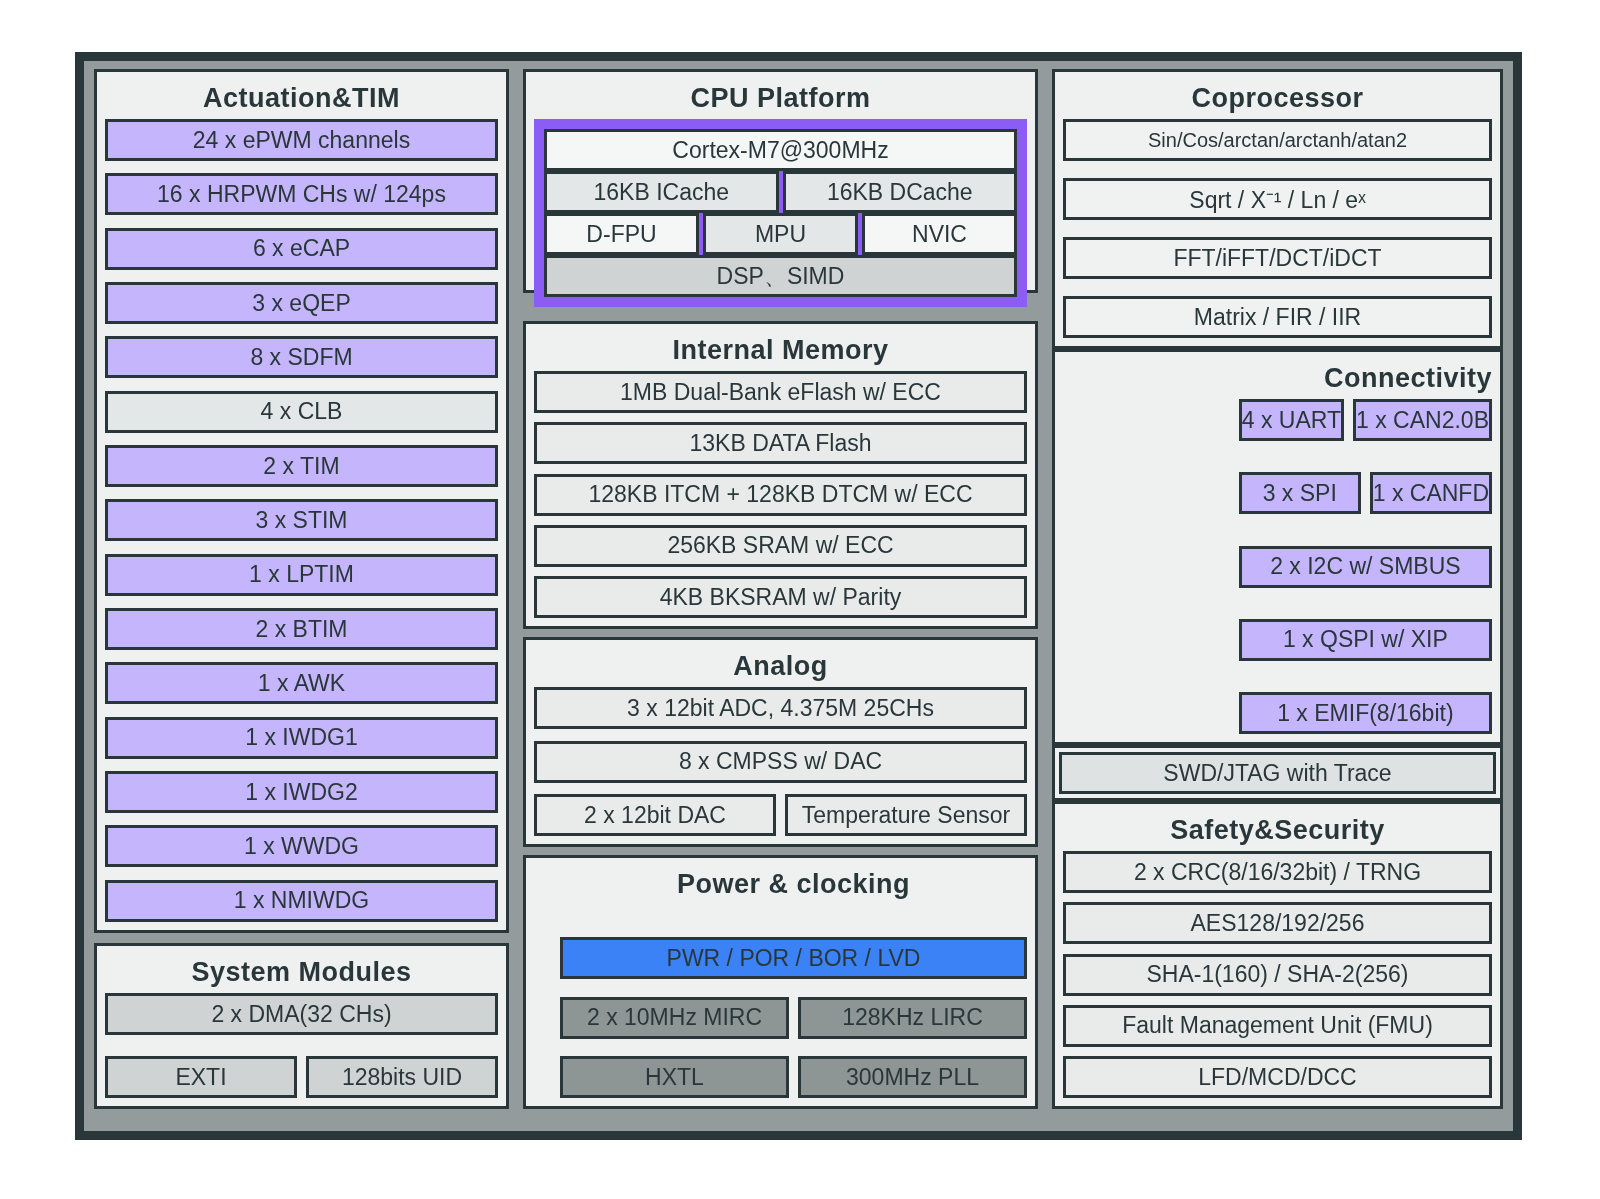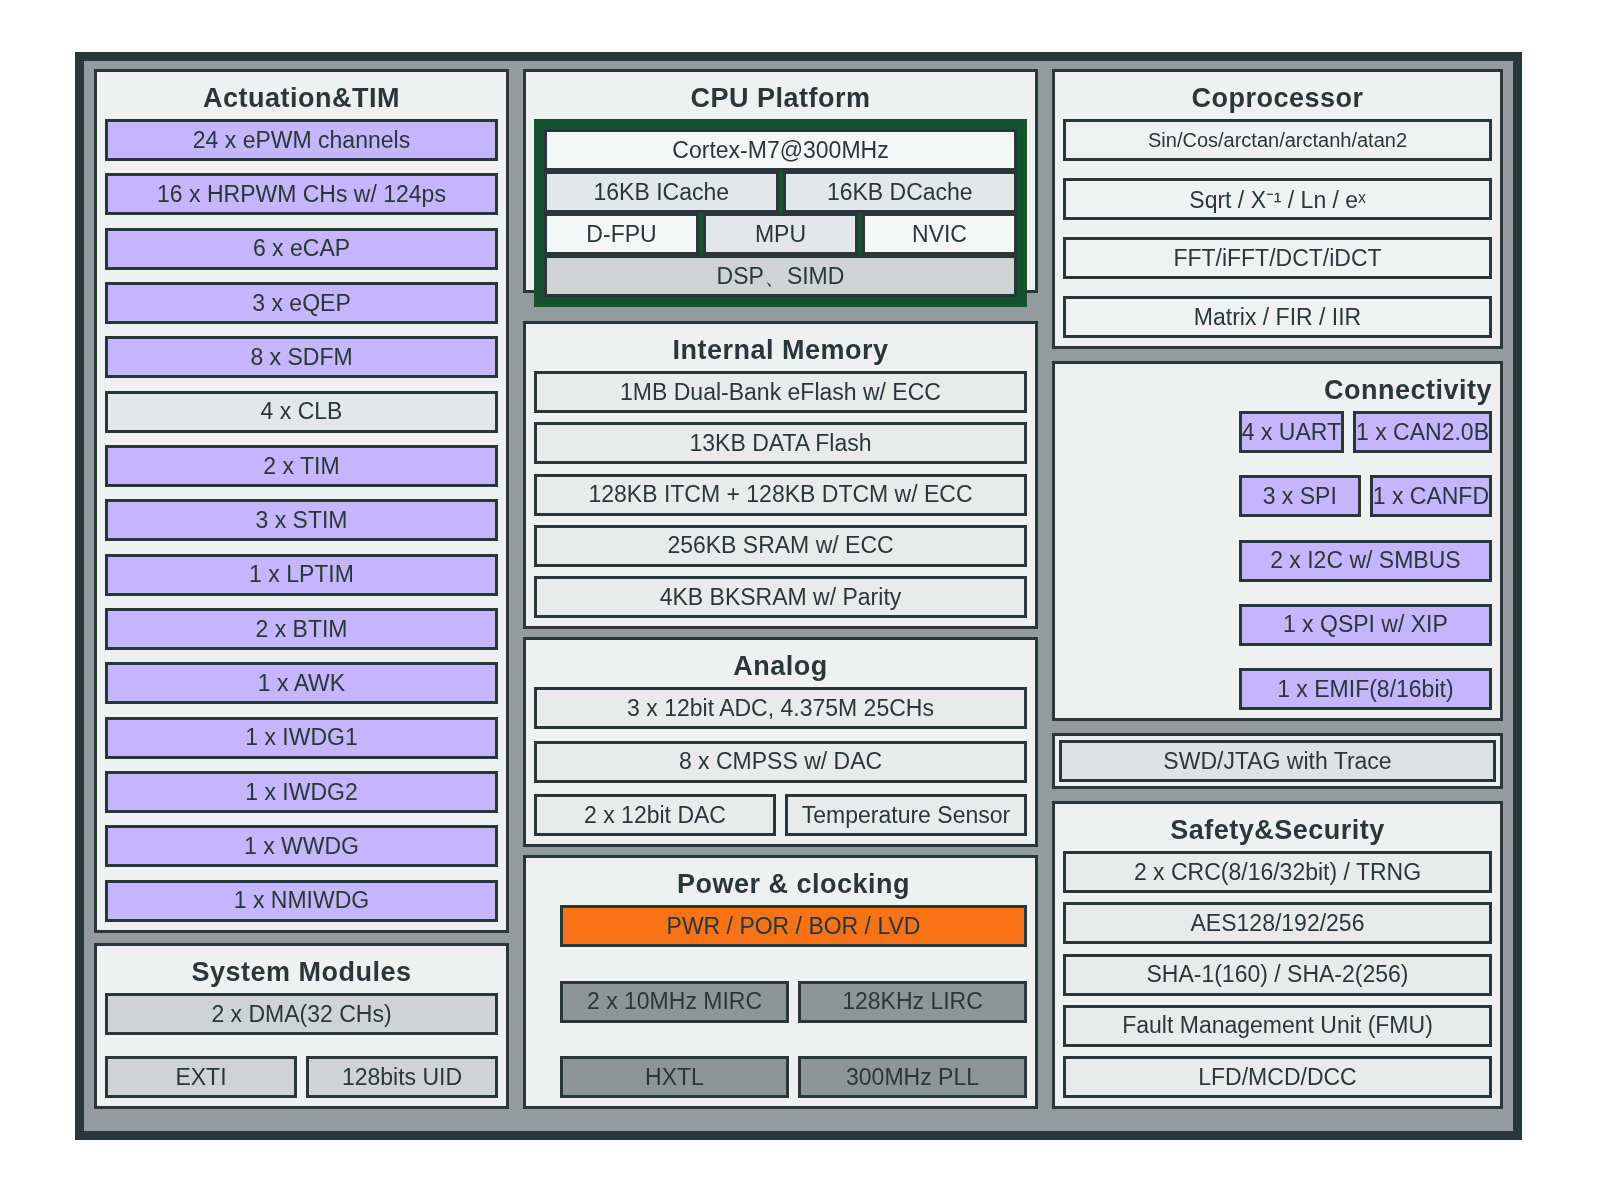--- a/index.html
+++ b/index.html
@@ -11,21 +11,21 @@
   }
   .chip {
     position:absolute; left:75px; top:52px; width:1447px; height:1088px;
     background:#949b9c; border:9px solid #2a373a;
     padding:8px 10px 22px 10px;
     display:flex; gap:14px;
   }
   .col { display:flex; flex-direction:column; height:100%; }
   .col-left   { width:415px; gap:10px; }
   .col-middle { width:515px; gap:8px; }
-  .col-right  { flex:1; gap:12px; }
+  .col-right  { flex:1; gap:0; }
 
   .panel {
     background:#eff1f1; border:3px solid #2a373a;
     padding:4px 8px 8px 8px;
     display:flex; flex-direction:column;
   }
   .panel-title {
     font-weight:bold; font-size:27px; text-align:center;
     padding:7px 0 5px 0; flex-shrink:0; letter-spacing:0.5px;
   }
@@ -37,29 +37,29 @@
     border:3px solid #2a373a; height:42px; flex-shrink:0;
     display:flex; align-items:center; justify-content:center;
     font-size:23px; text-align:center; white-space:nowrap;
   }
   .g    { background:#c4b5fd; }  
   .lg   { background:#cfd3d3; }  
   .cl   { background:#e4e7e7; }  
   .vl   { background:#e9ebeb; }  
   .w    { background:#f5f7f7; }  
   .co   { background:#f0f2f2; }  
-  .pm   { background:#f97316; }  
+  .pm   { background:#3b82f6;margin-top:32px; }  
   .pd   { background:#8e9595; }  
   .swdb { background:#dfe2e2; }
 
   .sm { font-size:20px; }
 
   
   .cpu-inner {
-    background:#14532d; flex:1; padding:10px;
+    background:#8b5cf6; flex:1; padding:10px;
     display:flex; flex-direction:column; justify-content:flex-start;
   }
   .cpu-inner .row { gap:4px; }
 
   
   .p-actuation { flex:1; }
   .p-system    { height:166px; }
   .p-cpu       { height:224px; }
   .p-memory    { height:308px;margin-top:20px; }
   .p-analog    { height:210px; }

